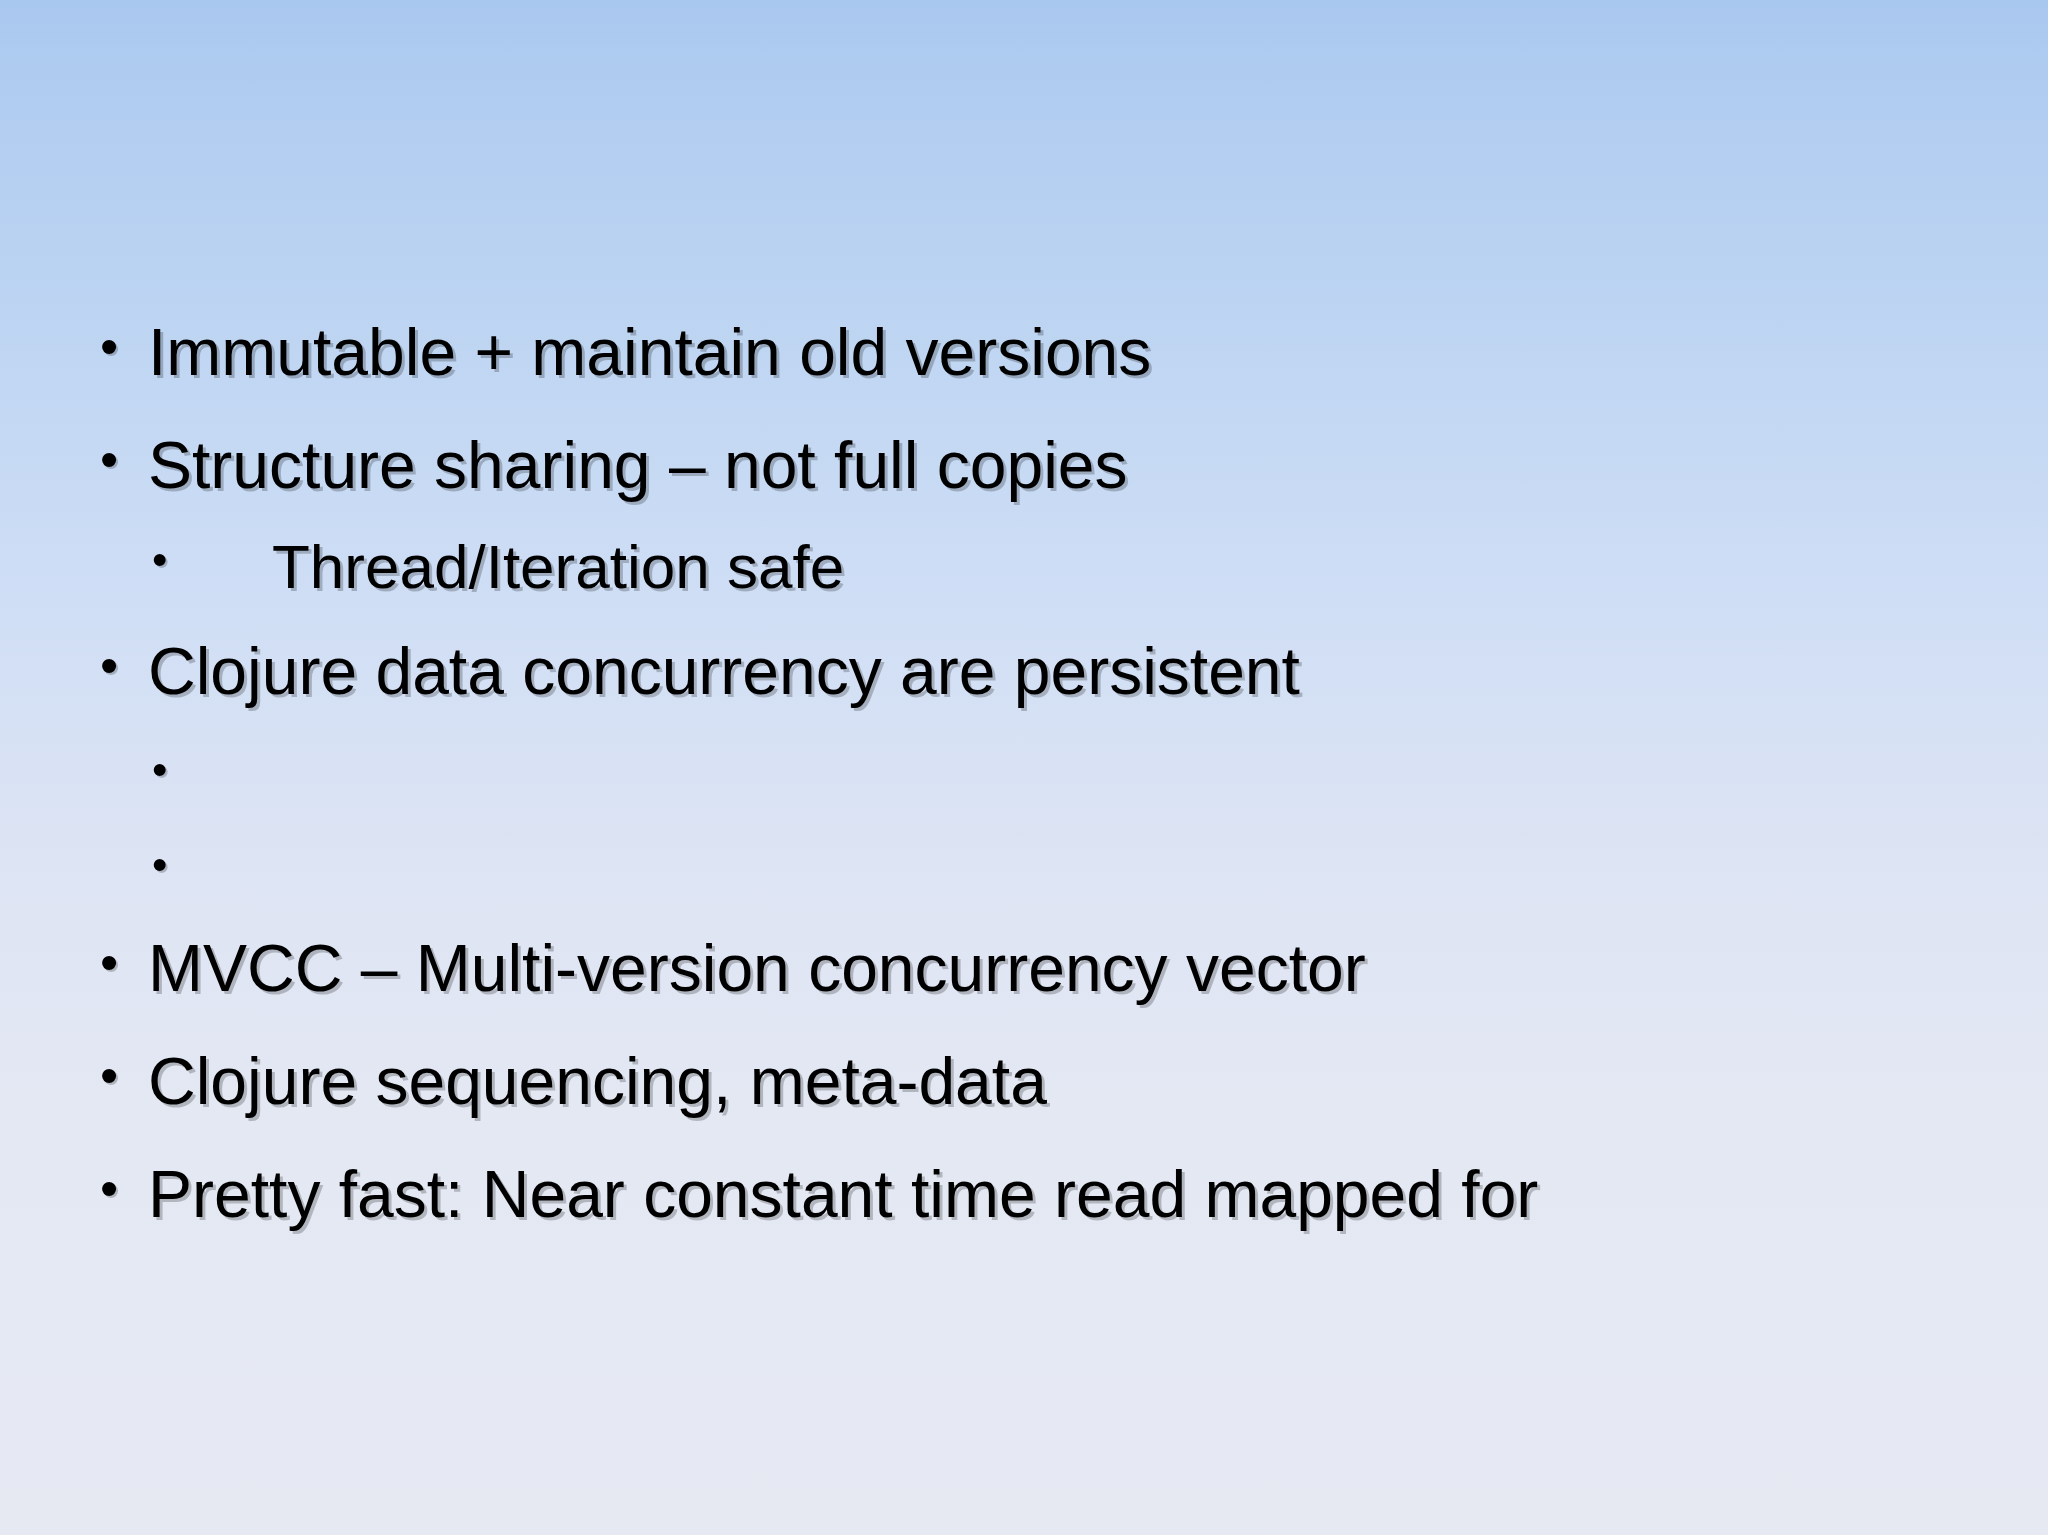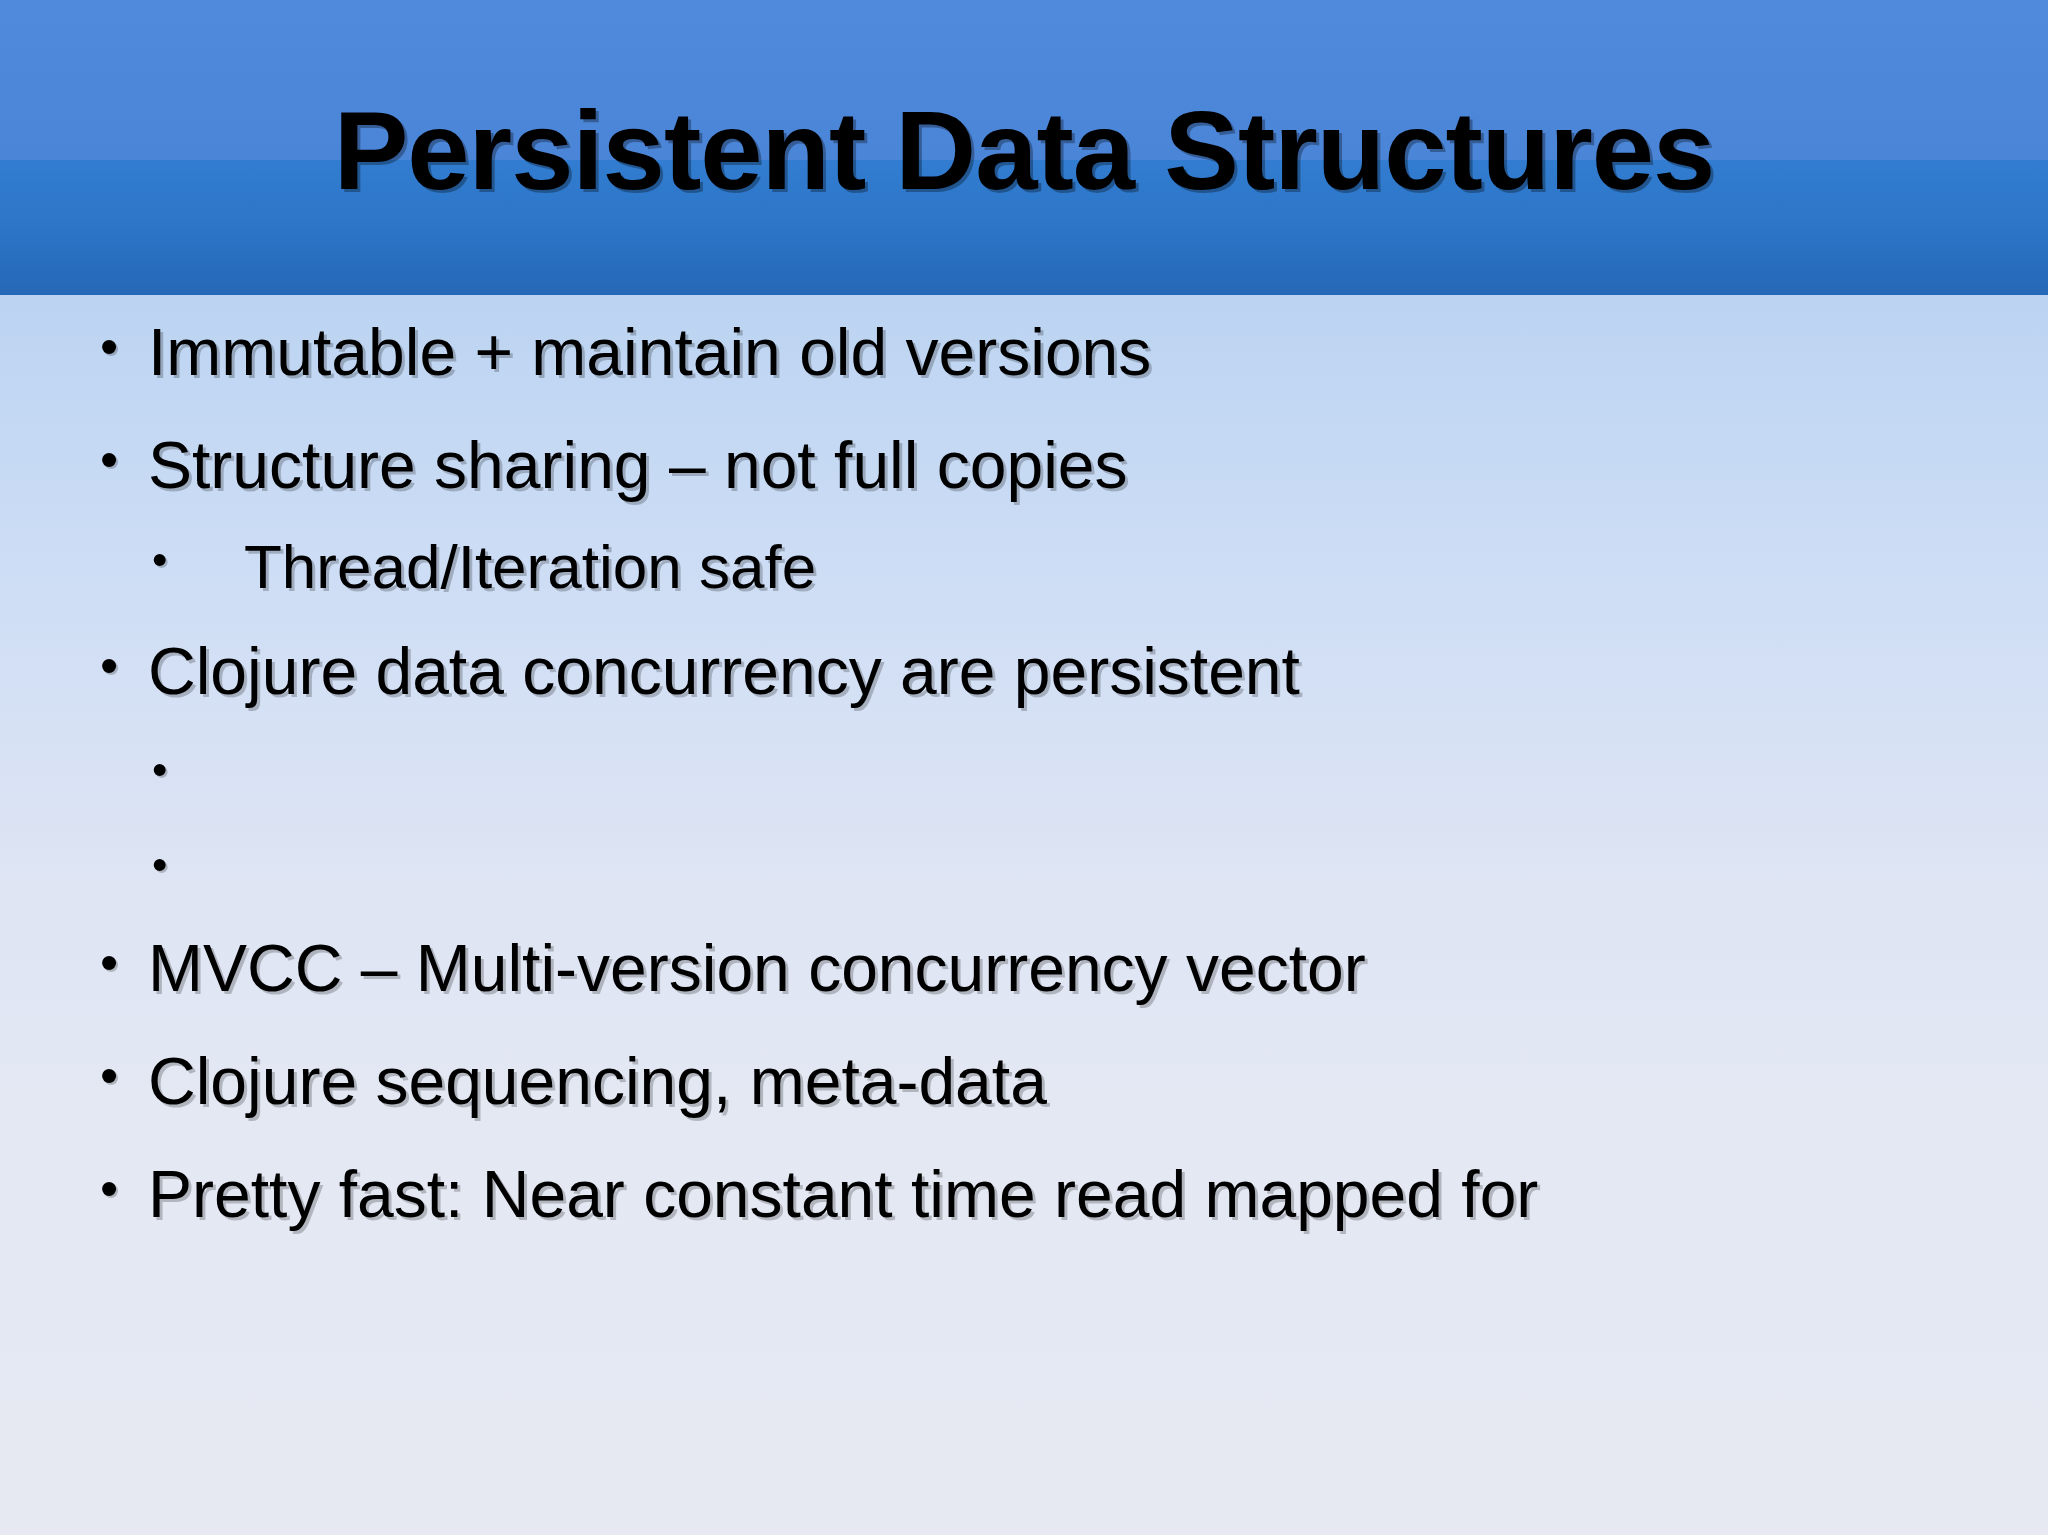--- a/index.html
+++ b/index.html
@@ -118,20 +118,21 @@
   .lvl2 .bullet {
     flex: 0 0 auto;
     width: 92px;
     font-size: 44px;
     line-height: 1.52;
     text-shadow: 2px 2px 0 rgba(0,0,0,0.22);
   }
   .lvl2 .txt {
     flex: 1 1 auto;
     padding-right: 51px;
+    margin-left: 28px;
   }
 
   
   .row-0  { margin-top: 14px; }
   .row-1  { margin-top: 26px; }
   .row-2  { margin-top: 18px; }
   .row-3  { margin-top: 20px; }
   .row-4  { margin-top: 22px; }
   .row-5  { margin-top: 28px; }
   .row-6  { margin-top: 26px; }
@@ -140,25 +141,20 @@
 
   .accent {
     color: #1a5596;
   }
 </style>
 </head>
 <body>
 
 <div id="slide">
 
-  <div class="title-bar">
-    <div class="title-band-top"></div>
-    <div class="title-band-bottom"></div>
-    <div class="title-text">Persistent Data Structures</div>
-  </div>
 
   <div class="body" id="bullet-list">
       <div class="bullet-row lvl1 row-0">
         <span class="bullet">•</span>
         <span class="txt"><span>Immutable + maintain old versions</span></span>
       </div>
       <div class="bullet-row lvl1 row-1">
         <span class="bullet">•</span>
         <span class="txt"><span>Structure sharing – not full copies</span></span>
       </div>

